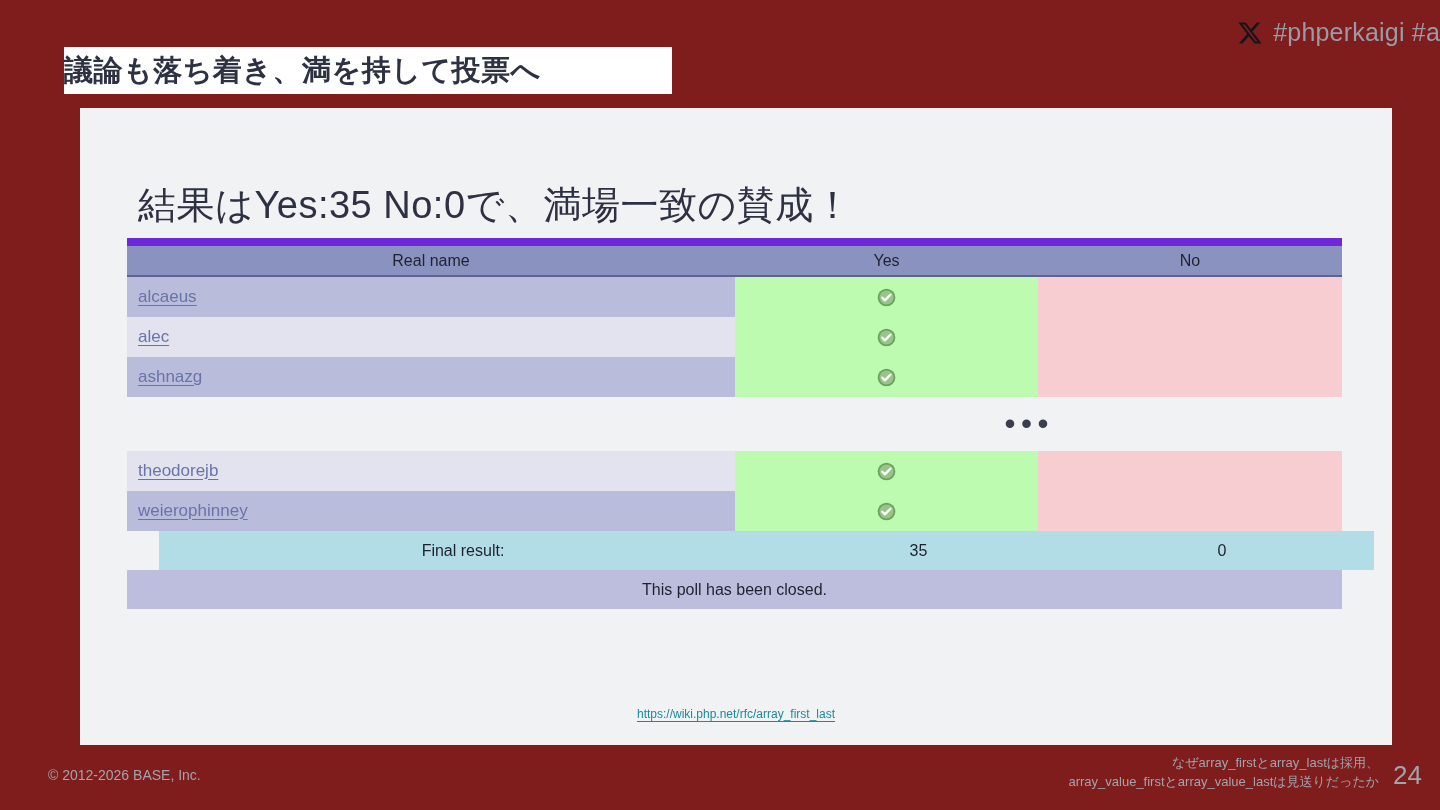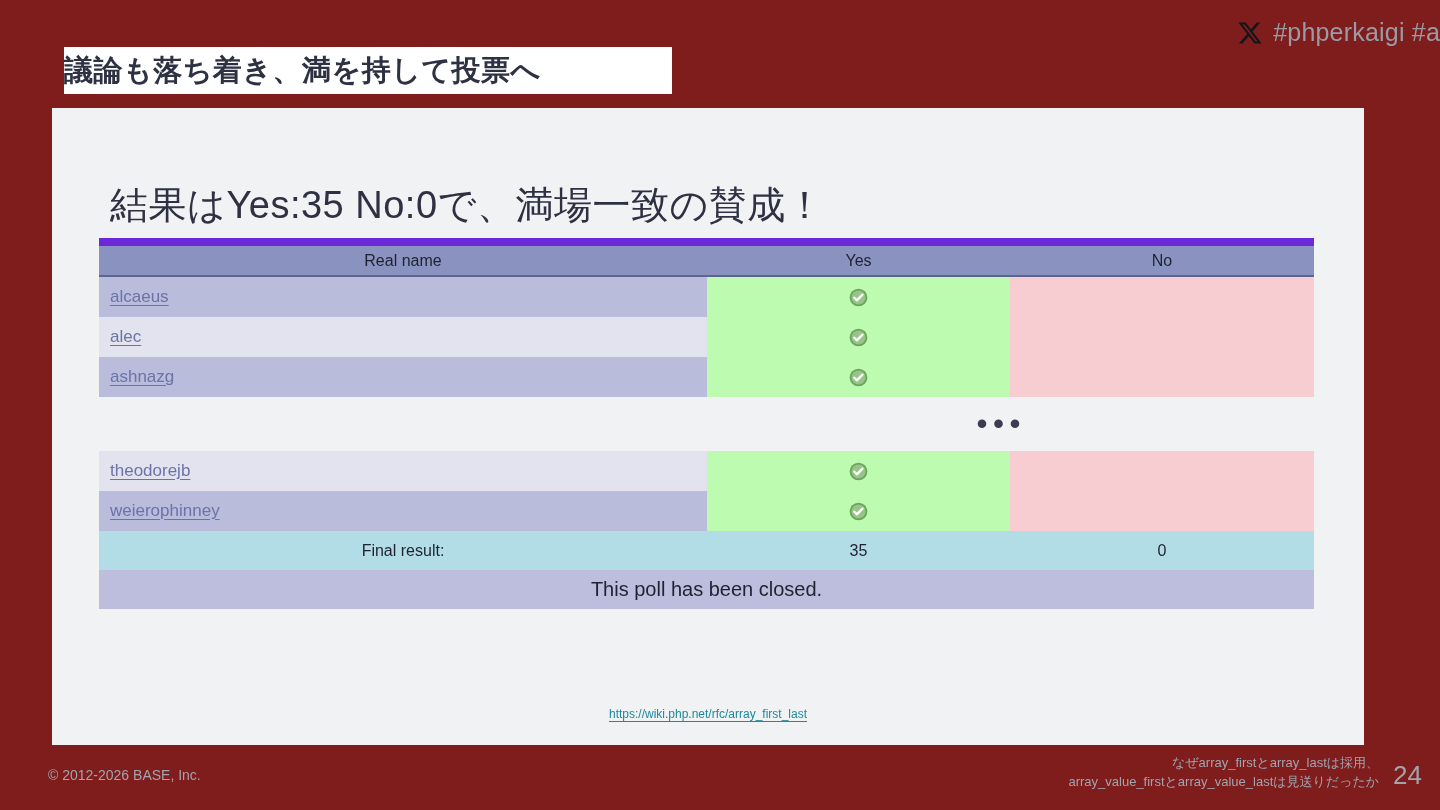--- a/index.html
+++ b/index.html
@@ -44,21 +44,21 @@
     font-size: 29px;
     font-weight: bold;
     color: #2d3142;
     letter-spacing: .5px;
     white-space: nowrap;
   }
 
   
   .panel {
     position: absolute;
-    left: 52px; top: 108px;
+    left: 80px; top: 108px;
     width: 1312px; height: 637px;
     background: #f1f2f4;
   }
 
   .headline {
     position: absolute;
     left: 58px; top: 72px;
     font-size: 38px;
     color: #2d3142;
     white-space: nowrap;
@@ -135,36 +135,36 @@
   }
   .gap .dots {
     font-size: 30px;
     color: #3a3d4d;
     letter-spacing: 6px;
     line-height: 1;
     margin-left: 590px;
     font-weight: bold;
   }
 
-  .final-row { height: 39px; background: #b2dce6; }
+  .final-row { height: 39px; background: #b2dce6; margin-left: 32px; }
   .final-row > div {
     display: flex;
     align-items: center;
     justify-content: center;
     font-size: 16px;
     color: #1f2230;
     height: 100%;
   }
   .closed-row {
     height: 39px;
     background: #bdbddd;
     display: flex;
     align-items: center;
     justify-content: center;
-    font-size: 20px;
+    font-size: 16px;
     color: #1f2230;
   }
 
   
   .rfc-link {
     position: absolute;
     left: 0; top: 596px;
     width: 1312px;
     text-align: center;
   }

